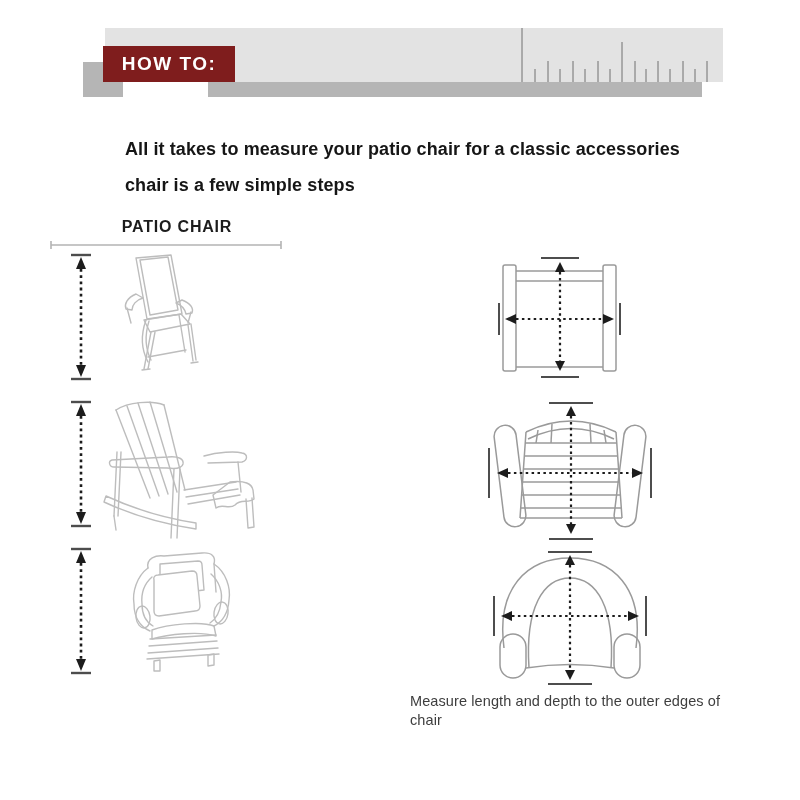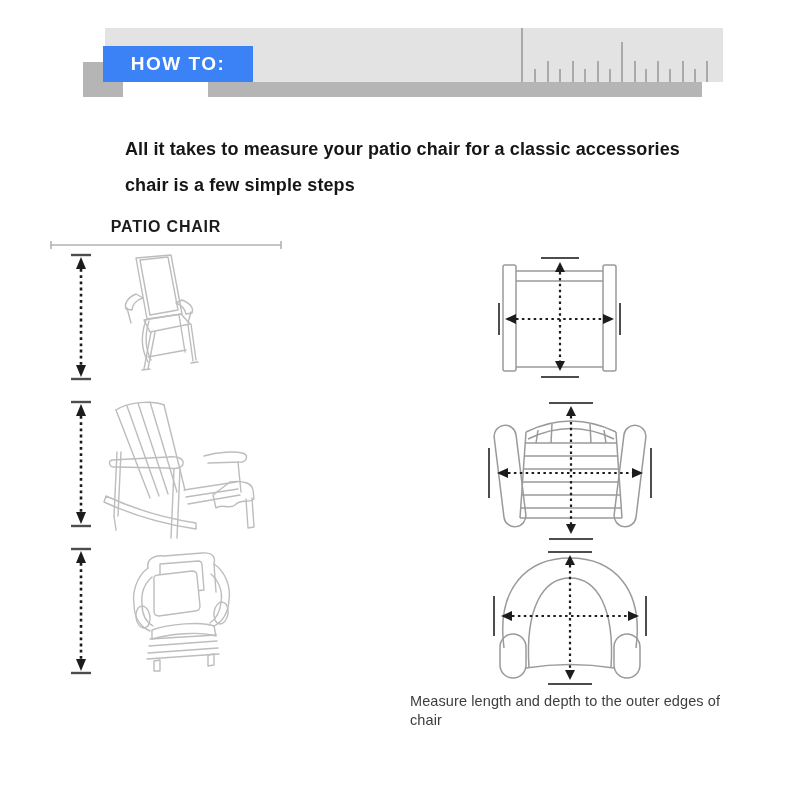--- a/index.html
+++ b/index.html
@@ -6,32 +6,32 @@
   #canvas{
     position:relative;width:800px;height:800px;background:#ffffff;overflow:hidden;
     font-family:"Liberation Sans", sans-serif;
   }
   .abs{position:absolute;}
   
   .banner{left:105px;top:28px;width:618px;height:54px;background:#e3e3e3;}
   .banner-shadow{left:208px;top:82px;width:494px;height:15px;background:#b5b5b5;}
   .banner-square{left:83px;top:62px;width:40px;height:35px;background:#b5b5b5;}
   .howto-box{
-    left:103px;top:46px;width:150px;height:36px;background:#3b82f6;
+    left:103px;top:46px;width:132px;height:36px;background:#7f1d1d;
     display:flex;align-items:center;justify-content:center;
   }
   .howto-box span{
     color:#ffffff;font-weight:700;font-size:19px;letter-spacing:1.5px;
   }
   .ruler{left:515px;top:28px;}
   
   .intro{left:125px;top:131px;color:#161616;font-size:18px;font-weight:700;
          letter-spacing:0.1px;line-height:36px;}
   
-  .section-label{left:50px;top:218px;width:232px;text-align:center;color:#1c1c1c;
+  .section-label{left:61px;top:218px;width:232px;text-align:center;color:#1c1c1c;
                  font-size:16px;font-weight:700;letter-spacing:0.8px;}
   .section-line{left:50px;top:240px;}
   
   .footnote{left:398px;top:692px;width:320px;color:#3e3e3e;font-size:14.5px;
             line-height:19px;letter-spacing:0.1px;margin-left:12px;}
   svg{display:block;}
 </style>
 </head>
 <body>
 

